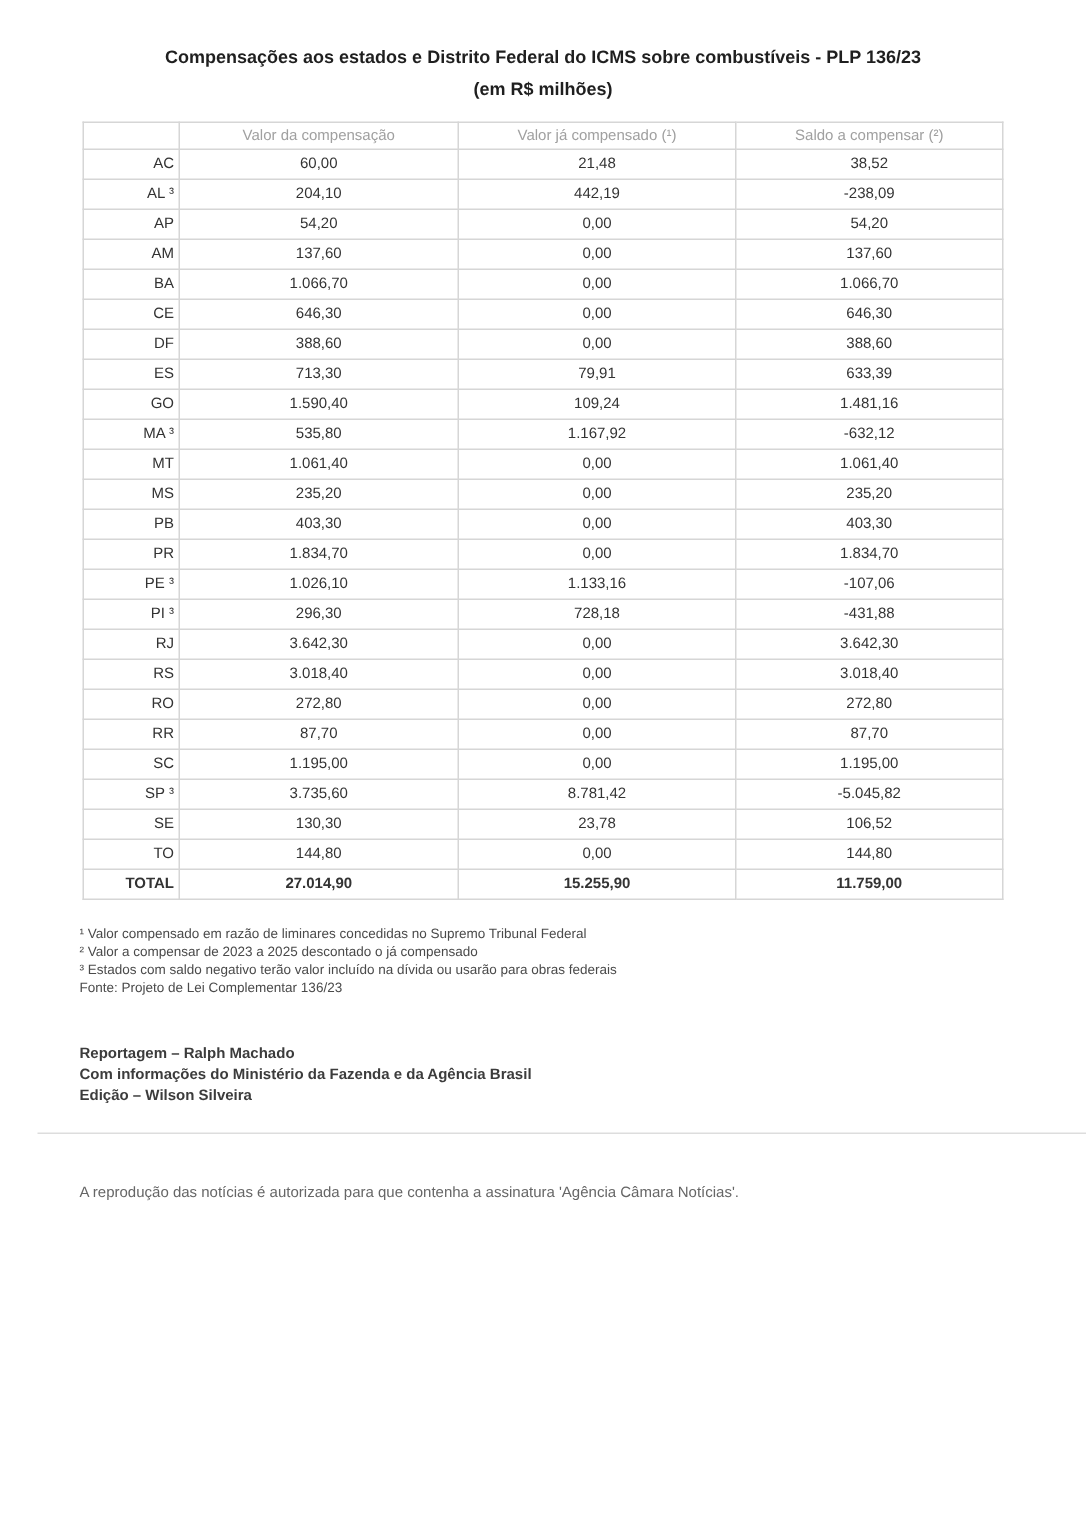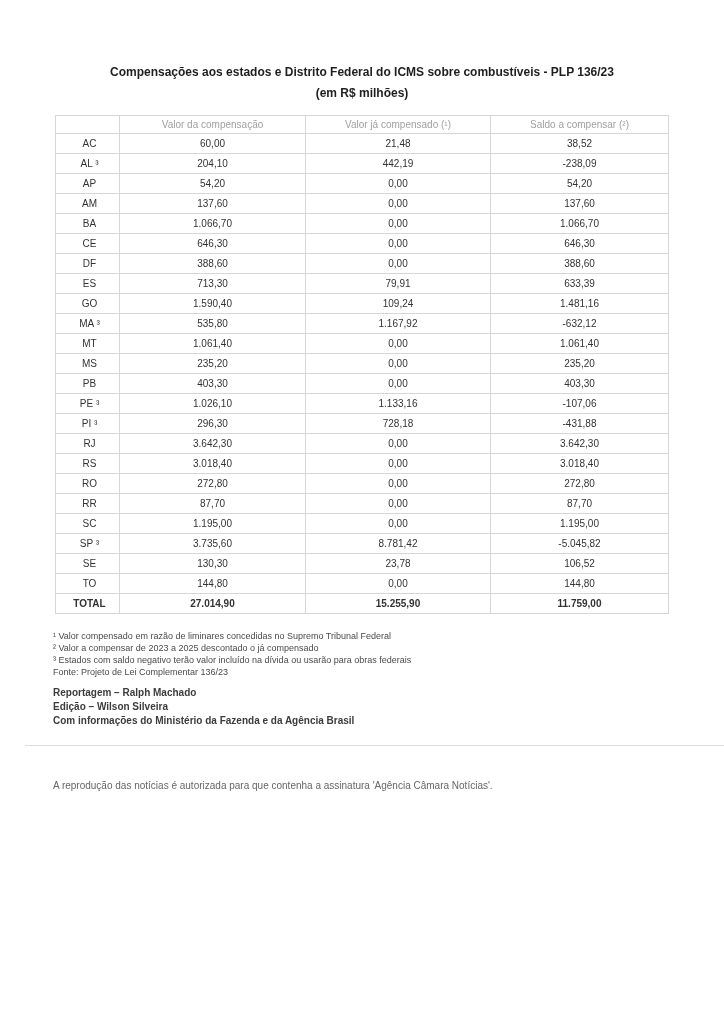--- a/index.html
+++ b/index.html
@@ -5,21 +5,21 @@
   * { margin: 0; padding: 0; box-sizing: border-box; }
   html, body { background: #ffffff; }
   body {
     width: 724px; height: 1024px;
     font-family: "Liberation Sans", "DejaVu Sans", sans-serif;
     position: relative; overflow: hidden;
   }
   .page { width: 724px; height: 1024px; background: #fff; }
 
   .title {
-    margin-top: 62px;
+    margin-top: 28px;
     text-align: center;
     font-size: 12px;
     font-weight: bold;
     color: #1f1f1f;
     line-height: 21px;
   }
   .title-line { display: block; }
 
   table.data-table {
     margin: 11px 0 16px 55px;
@@ -39,32 +39,32 @@
     overflow: hidden;
     white-space: nowrap;
   }
   .data-table th {
     color: #a0a0a0;
     font-weight: normal;
     text-align: center;
     padding: 3px 3px;
   }
   .data-table td { color: #333333; text-align: center; }
-  .data-table td.state { text-align: center; padding-left: 7px; }
+  .data-table td.state { text-align: right; padding-left: 7px; }
   .data-table tr.total-row td { font-weight: bold; }
 
   .footnotes {
     margin: 7px 0 0 53px;
     font-size: 9px;
     line-height: 12px;
     color: #4a4a4a;
   }
 
   .credits {
-    margin: 8px 0 0 53px;
+    margin: 32px 0 0 53px;
     font-size: 10px;
     font-weight: bold;
     line-height: 14px;
     color: #3c3c3c;
   }
 
   hr.divider {
     border: none;
     border-top: 1px solid #dddddd;
     margin: 17px 0 0 25px;
@@ -175,20 +175,26 @@
           <td>0,00</td>
           <td>235,20</td>
         </tr>
         <tr>
           <td class="state">PB</td>
           <td>403,30</td>
           <td>0,00</td>
           <td>403,30</td>
         </tr>
         <tr>
+          <td class="state">PR</td>
+          <td>1.834,70</td>
+          <td>0,00</td>
+          <td>1.834,70</td>
+        </tr>
+        <tr>
           <td class="state">PE ³</td>
           <td>1.026,10</td>
           <td>1.133,16</td>
           <td>-107,06</td>
         </tr>
         <tr>
           <td class="state">PI ³</td>
           <td>296,30</td>
           <td>728,18</td>
           <td>-431,88</td>
@@ -254,21 +260,21 @@
 
   <div class="footnotes">
     <div>¹ Valor compensado em razão de liminares concedidas no Supremo Tribunal Federal</div>
     <div>² Valor a compensar de 2023 a 2025 descontado o já compensado</div>
     <div>³ Estados com saldo negativo terão valor incluído na dívida ou usarão para obras federais</div>
     <div>Fonte: Projeto de Lei Complementar 136/23</div>
   </div>
 
   <div class="credits">
     <div>Reportagem – Ralph Machado</div>
+    <div>Com informações do Ministério da Fazenda e da Agência Brasil</div>
     <div>Edição – Wilson Silveira</div>
-    <div>Com informações do Ministério da Fazenda e da Agência Brasil</div>
   </div>
 
   <hr class="divider">
 
   <div class="footer-notice">A reprodução das notícias é autorizada para que contenha a assinatura 'Agência Câmara Notícias'.</div>
 
 </div>
 
 </body></html>

